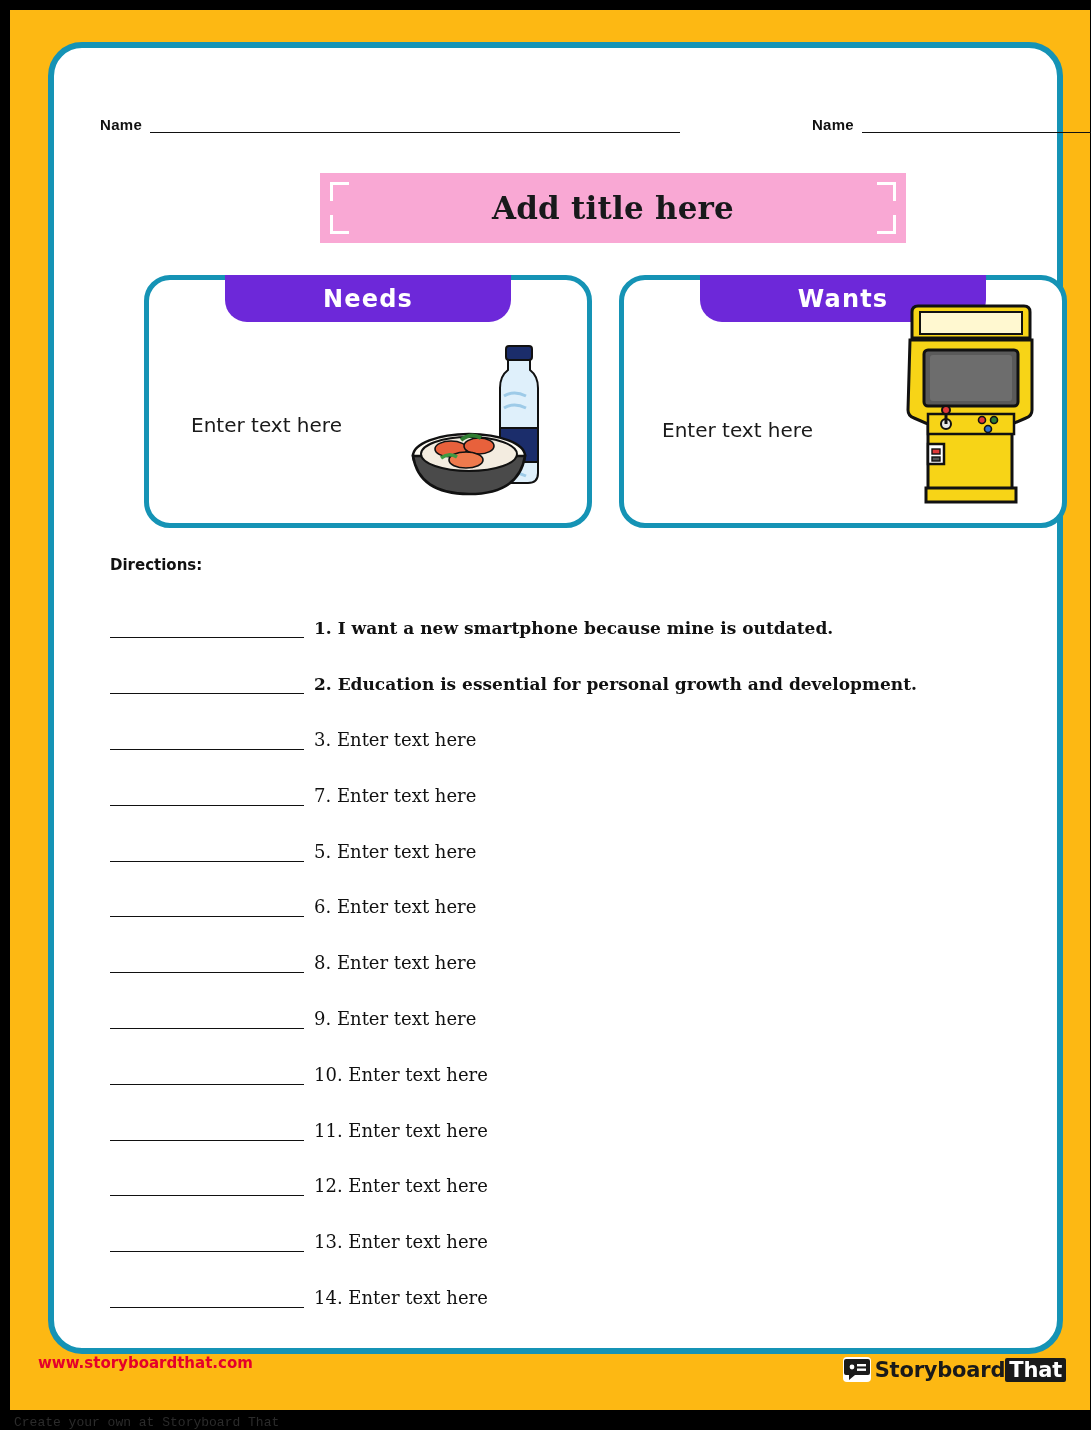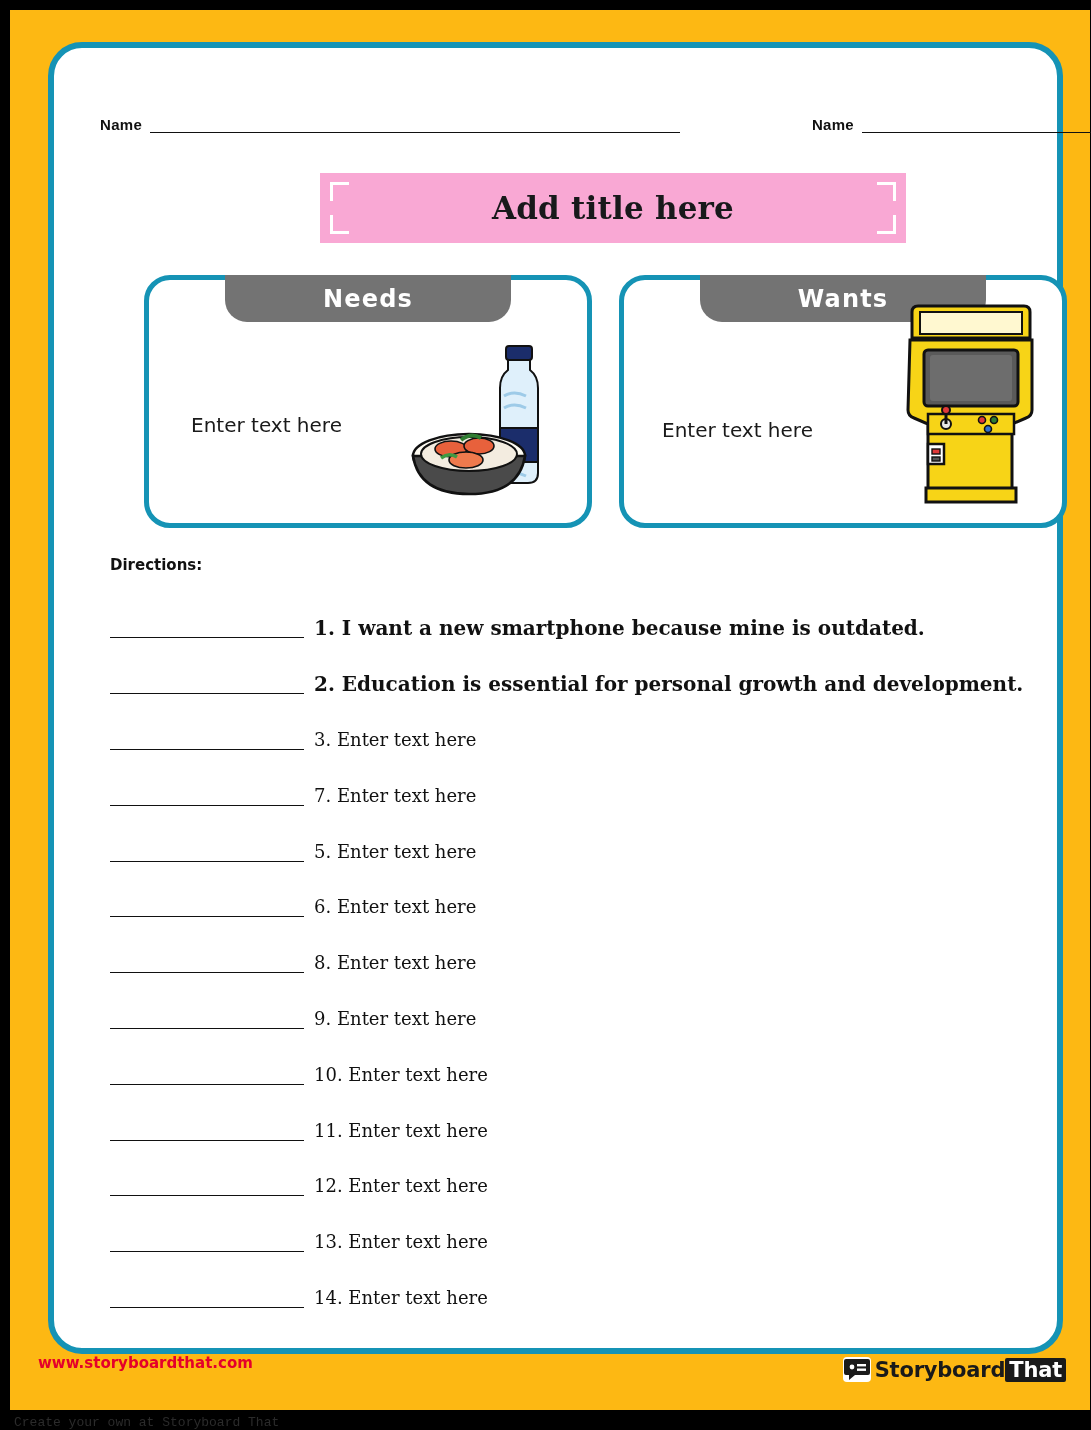--- a/index.html
+++ b/index.html
@@ -118,21 +118,21 @@
   .cat-box.left { left: 90px; }
   .cat-box.right { left: 565px; }
 
   .cat-header {
     position: absolute;
     top: -5px;
     left: 50%;
     transform: translateX(-50%);
     width: 286px;
     height: 47px;
-    background: #737373;
+    background: #6d28d9;
     border-bottom-left-radius: 22px;
     border-bottom-right-radius: 22px;
     display: flex;
     align-items: center;
     justify-content: center;
   }
   .cat-header span {
     font-family: "DejaVu Sans", sans-serif;
     font-weight: bold;
     font-size: 24px;
@@ -189,21 +189,21 @@
     flex: none;
   }
   .row-text {
     font-family: "DejaVu Serif", serif;
     font-size: 18px;
     color: #111;
     white-space: nowrap;
   }
   .row.filled .row-text {
     font-weight: bold;
-    font-size: 20px;
+    font-size: 17px;
   }
 
   
   .footer-url {
     position: absolute;
     left: 28px;
     bottom: 38px;
     font-family: "DejaVu Sans", sans-serif;
     font-weight: bold;
     font-size: 15px;

